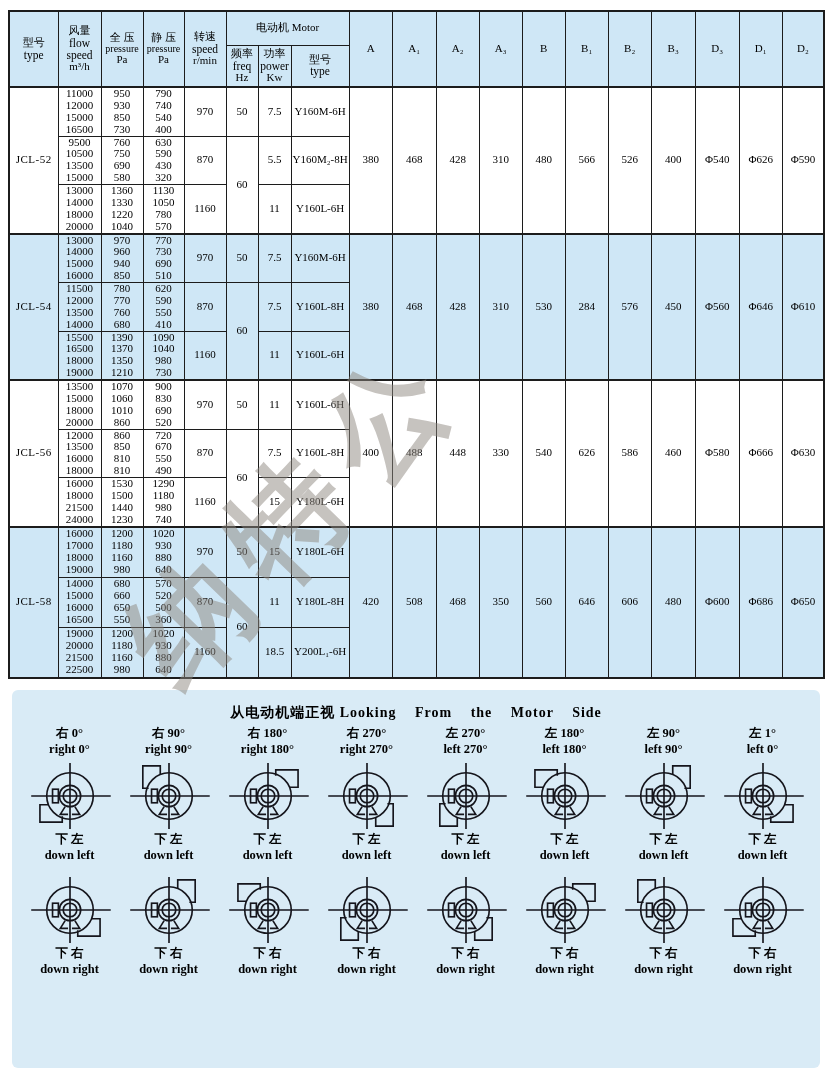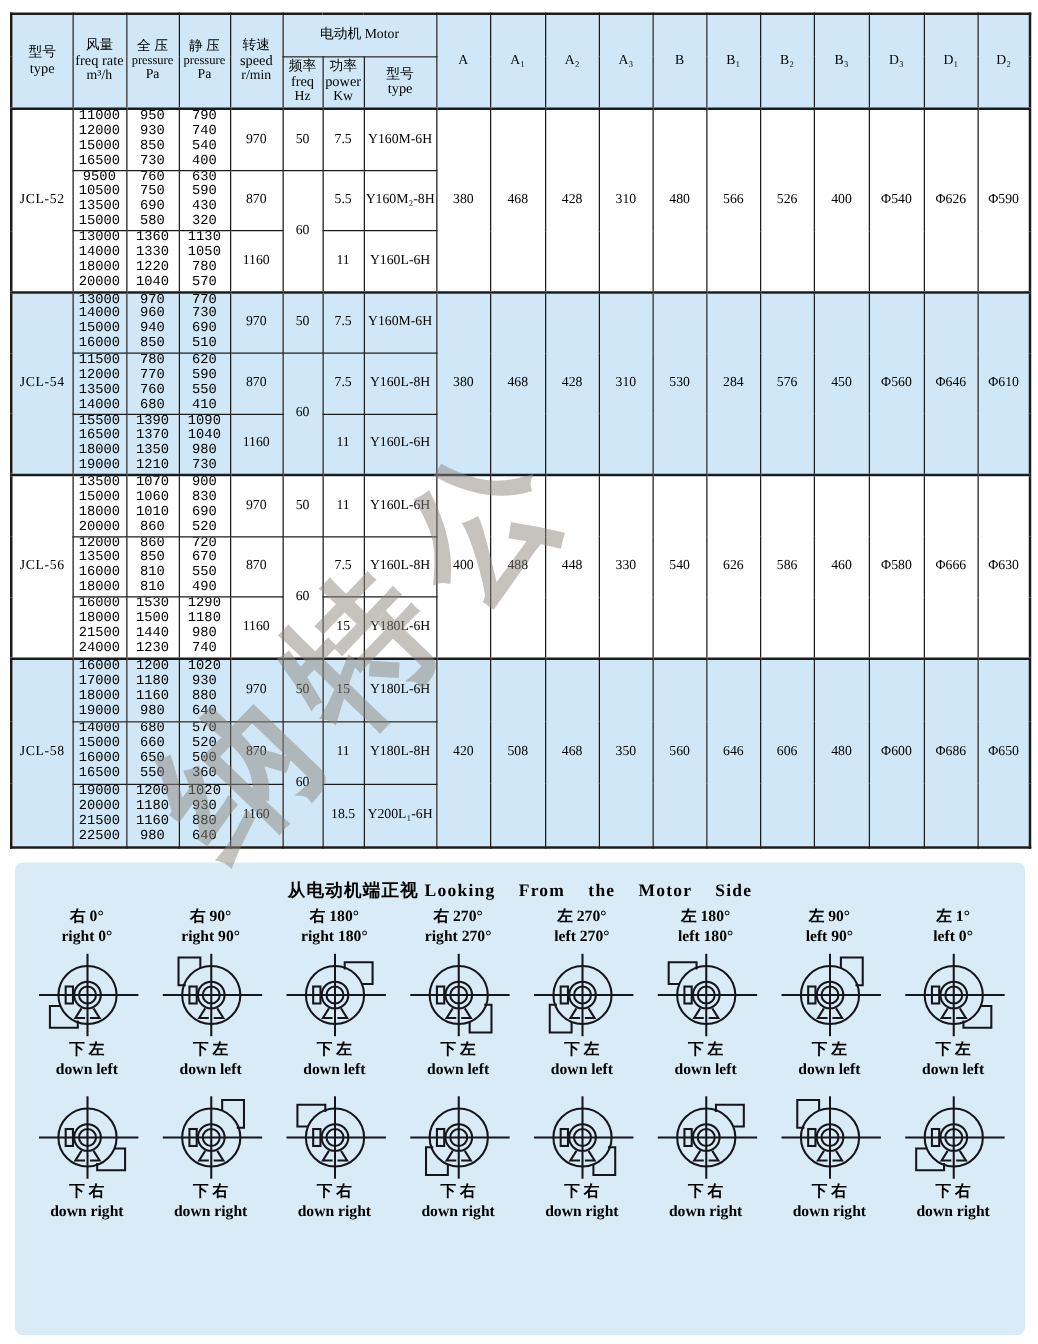--- a/index.html
+++ b/index.html
@@ -12,21 +12,21 @@
   table.spec td{border:1px solid #1c1c1c;text-align:center;vertical-align:middle;
     padding:0 1px;font-size:11px;line-height:1.08;overflow:hidden;}
   tr.blockTop td{border-top:2px solid #1c1c1c;}
   .blue{background:#cfe7f6;}
   .white{background:#ffffff;}
   .hdr{font-size:12.5px;line-height:1.15;}
   .hdr .en{font-size:11.5px;}
   .hdr .unit{font-size:11px;}
   .dimHdr{font-size:15px;}
   .model{font-size:14px;letter-spacing:.5px;}
-  .lines{white-space:pre-line;font-size:11px;font-family:Liberation Mono, monospace;}
+  .lines{white-space:pre-line;font-size:11px;}
   .spd{font-size:12px;}
   .mot{font-size:10.5px;font-family:Liberation Serif, serif;}
   .dimVal{font-size:14.5px;}
   .rh1{height:34px;} .rh2{height:42px;}
   .sub52 td{height:45px;} .sub54 td{height:45px;} .sub56 td{height:46px;} .sub58 td{height:49px;}
 
   
   .watermark{position:absolute;left:150px;top:585px;transform:rotate(-46deg);transform-origin:left center;
     font-size:118px;letter-spacing:22px;color:#8f8880;opacity:.5;white-space:nowrap;pointer-events:none;z-index:5;
     font-family:"Liberation Sans",sans-serif;font-weight:bold;}
@@ -73,21 +73,21 @@
     </colgroup>
 
     <tbody>
         <tr class="rh1">
       <td rowspan="2" class="blue hdr">
         <div>型号</div>
             <div class="en">type</div>
           </td>
       <td rowspan="2" class="blue hdr">
         <div>风量</div>
-            <div class="en">freq rate</div>
+            <div class="en">flow speed</div>
             <div class="unit">m³/h</div>
           </td>
       <td rowspan="2" class="blue hdr">
         <div>全 压</div>
             <div class="en" style="font-size:10px">pressure</div>
             <div class="unit">Pa</div>
           </td>
       <td rowspan="2" class="blue hdr">
         <div>静 压</div>
             <div class="en" style="font-size:10px">pressure</div>

